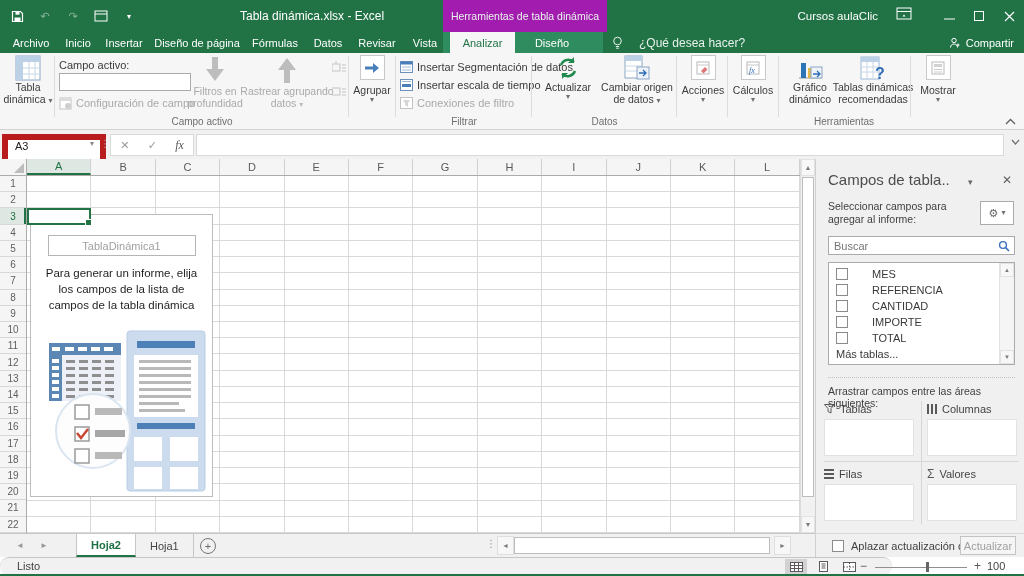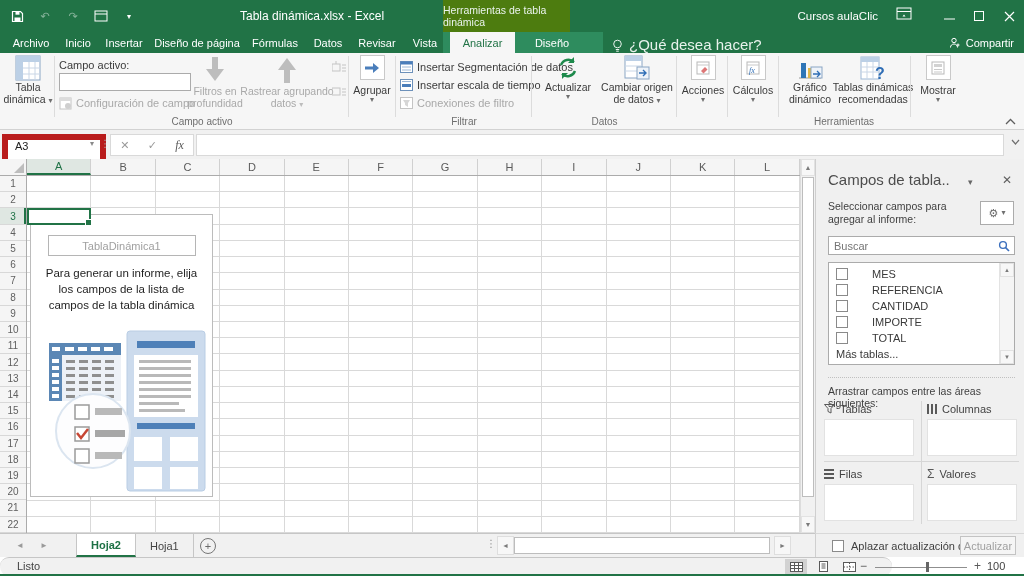--- a/index.html
+++ b/index.html
@@ -3,30 +3,30 @@
 <meta charset="utf-8">
 <style>
   html,body{margin:0;padding:0;background:#fff;font-family:"Liberation Sans",sans-serif;}
   #app{position:relative;width:1024px;height:576px;overflow:hidden;background:#fff;font-size:11px;color:#3b3b3b;}
   
   #titlebar{position:absolute;left:0;top:0;width:1024px;height:32px;background:#217346;color:#fff;}
   .qat{position:absolute;top:0;left:8px;height:32px;display:flex;align-items:center;gap:10px;}
   .qat .qbtn{display:flex;align-items:center;justify-content:center;width:18px;height:18px;}
   .qat .dim{opacity:.45;}
   #win-title{position:absolute;left:240px;top:0;height:32px;display:flex;align-items:center;font-size:12px;color:#fff;}
-  #ctx-header{position:absolute;left:443px;top:0;width:127px;height:32px;background:#4d7c0f;display:flex;align-items:center;justify-content:center;font-size:10.5px;color:#eaf4ee;}
+  #ctx-header{position:absolute;left:443px;top:0;width:164px;height:32px;background:#a21caf;display:flex;align-items:center;justify-content:center;font-size:10.5px;color:#eaf4ee;}
   #account{position:absolute;right:146px;top:0;height:32px;display:flex;align-items:center;font-size:11.5px;color:#fff;}
   #ribbon-opts{position:absolute;right:112px;top:7px;}
   .winctl{position:absolute;top:0;height:32px;width:30px;display:flex;align-items:center;justify-content:center;color:#fff;}
   
   #tabrow{position:absolute;left:0;top:32px;width:1024px;height:21px;background:#217346;}
   #ctx-tab-bg{position:absolute;left:443px;top:0;width:160px;height:21px;background:#2e8c5e;}
   .rtab{position:absolute;top:0;height:21px;display:flex;align-items:center;justify-content:center;color:#fff;font-size:11px;white-space:nowrap;}
   .rtab.active{background:#f6f6f6;color:#217346;}
-  #tellme{position:absolute;left:612px;top:0;height:21px;display:flex;align-items:flex-end;gap:6px;color:#e8f2ec;font-size:15px;}
+  #tellme{position:absolute;left:612px;top:0;height:21px;display:flex;align-items:center;gap:16px;color:#e8f2ec;font-size:12px;}
   #share{position:absolute;right:10px;top:0;height:21px;display:flex;align-items:center;gap:5px;color:#fff;font-size:11px;}
   
   #ribbon{position:absolute;left:0;top:53px;width:1024px;height:76px;background:#f6f6f6;border-bottom:1px solid #d2d2d2;}
   .vsep{position:absolute;top:3px;bottom:12px;width:1px;background:#dcdcdc;}
   .grp-label{position:absolute;bottom:2px;left:0;right:0;text-align:center;font-size:10px;color:#6e6e6e;white-space:nowrap;}
   .bigbtn{position:absolute;top:2px;display:flex;flex-direction:column;align-items:center;color:#3b3b3b;}
   .bigbtn .lbl{font-size:10.5px;line-height:12px;text-align:center;white-space:nowrap;}
   .bigbtn.disabled{color:#a9a9a9;}
   .caret{font-size:8px;line-height:8px;color:#6f6f6f;}
   .bigbtn.disabled .caret{color:#bdbdbd;}

